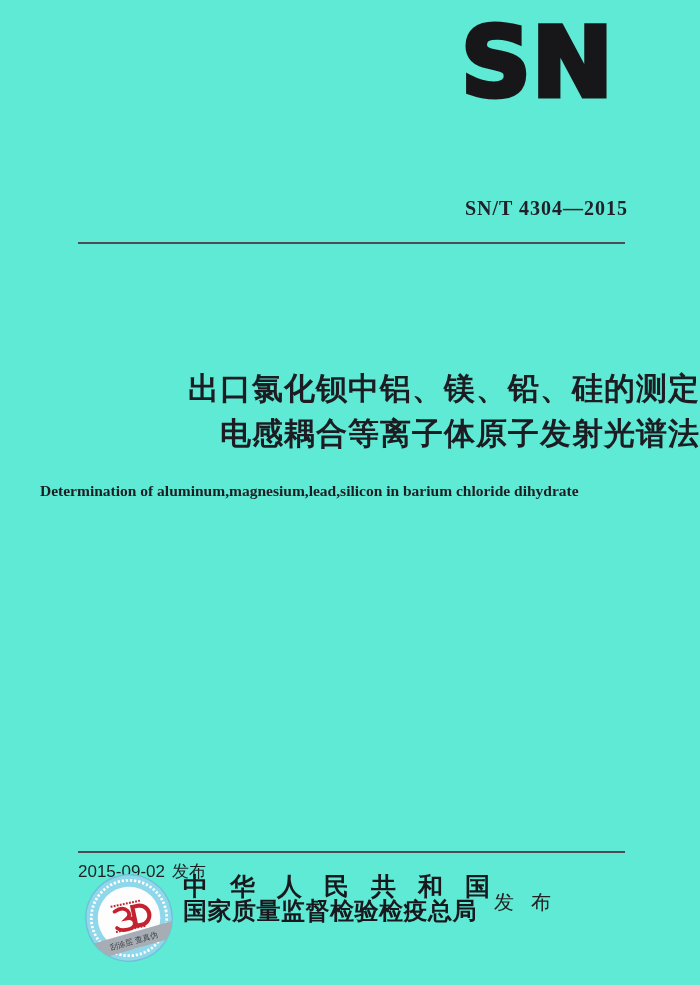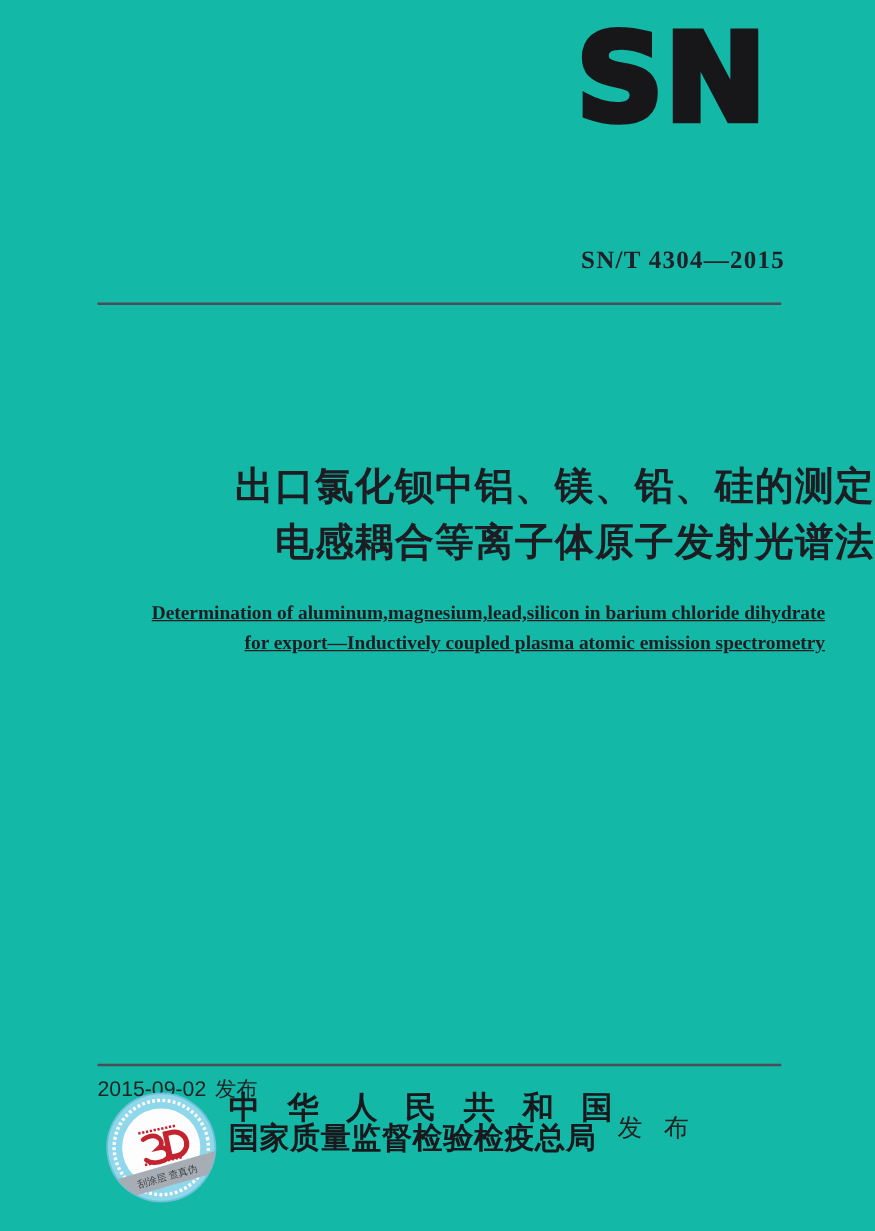--- a/index.html
+++ b/index.html
@@ -5,21 +5,21 @@
   html, body { margin: 0; padding: 0; }
   body {
     width: 700px; height: 985px;
     background: #f4f4f6;
     font-family: "Liberation Sans", sans-serif;
     -webkit-font-smoothing: antialiased;
   }
   .page {
     position: relative;
     width: 700px; height: 985px;
-    background: #14b8a6;
+    background: #5eead4;
     overflow: hidden;
     color: #222226;
   }
 
   
   .sn-logo {
     position: absolute;
     top: 14px; right: 86px;
     font-family: "DejaVu Sans", "Liberation Sans", sans-serif;
     font-weight: 800;
@@ -68,27 +68,26 @@
     font-weight: bold;
     line-height: 45px;
     color: #1c1c22;
     letter-spacing: 1px;
   }
 
   
   .title-en {
     position: absolute;
     top: 479px; left: 40px; right: 40px;
-    text-align: right;
+    text-align: left;
     font-family: "Liberation Serif", serif;
     font-weight: bold;
     font-size: 15.5px;
     line-height: 24px;
     color: #1d1d22;
-    text-decoration: underline;
   }
 
   
   .dates {
     position: absolute;
     top: 821px; left: 78px; right: 75px;
     display: flex;
     justify-content: space-between;
     font-size: 17px;
     color: #1f1f24;
@@ -150,21 +149,20 @@
 
   <div class="rule rule-top"></div>
 
   <div class="title-cn">
     <div>出口氯化钡中铝、镁、铅、硅的测定</div>
     <div>电感耦合等离子体原子发射光谱法</div>
   </div>
 
   <div class="title-en">
     <div>Determination of aluminum,magnesium,lead,silicon in barium chloride dihydrate</div>
-    <div>for export—Inductively coupled plasma atomic emission spectrometry</div>
   </div>
 
   <div class="dates">
     <div class="date-group">
       <span>2015-09-02</span><span class="date-label">发布</span>
     </div>
   </div>
 
   <div class="rule rule-bottom"></div>
 

